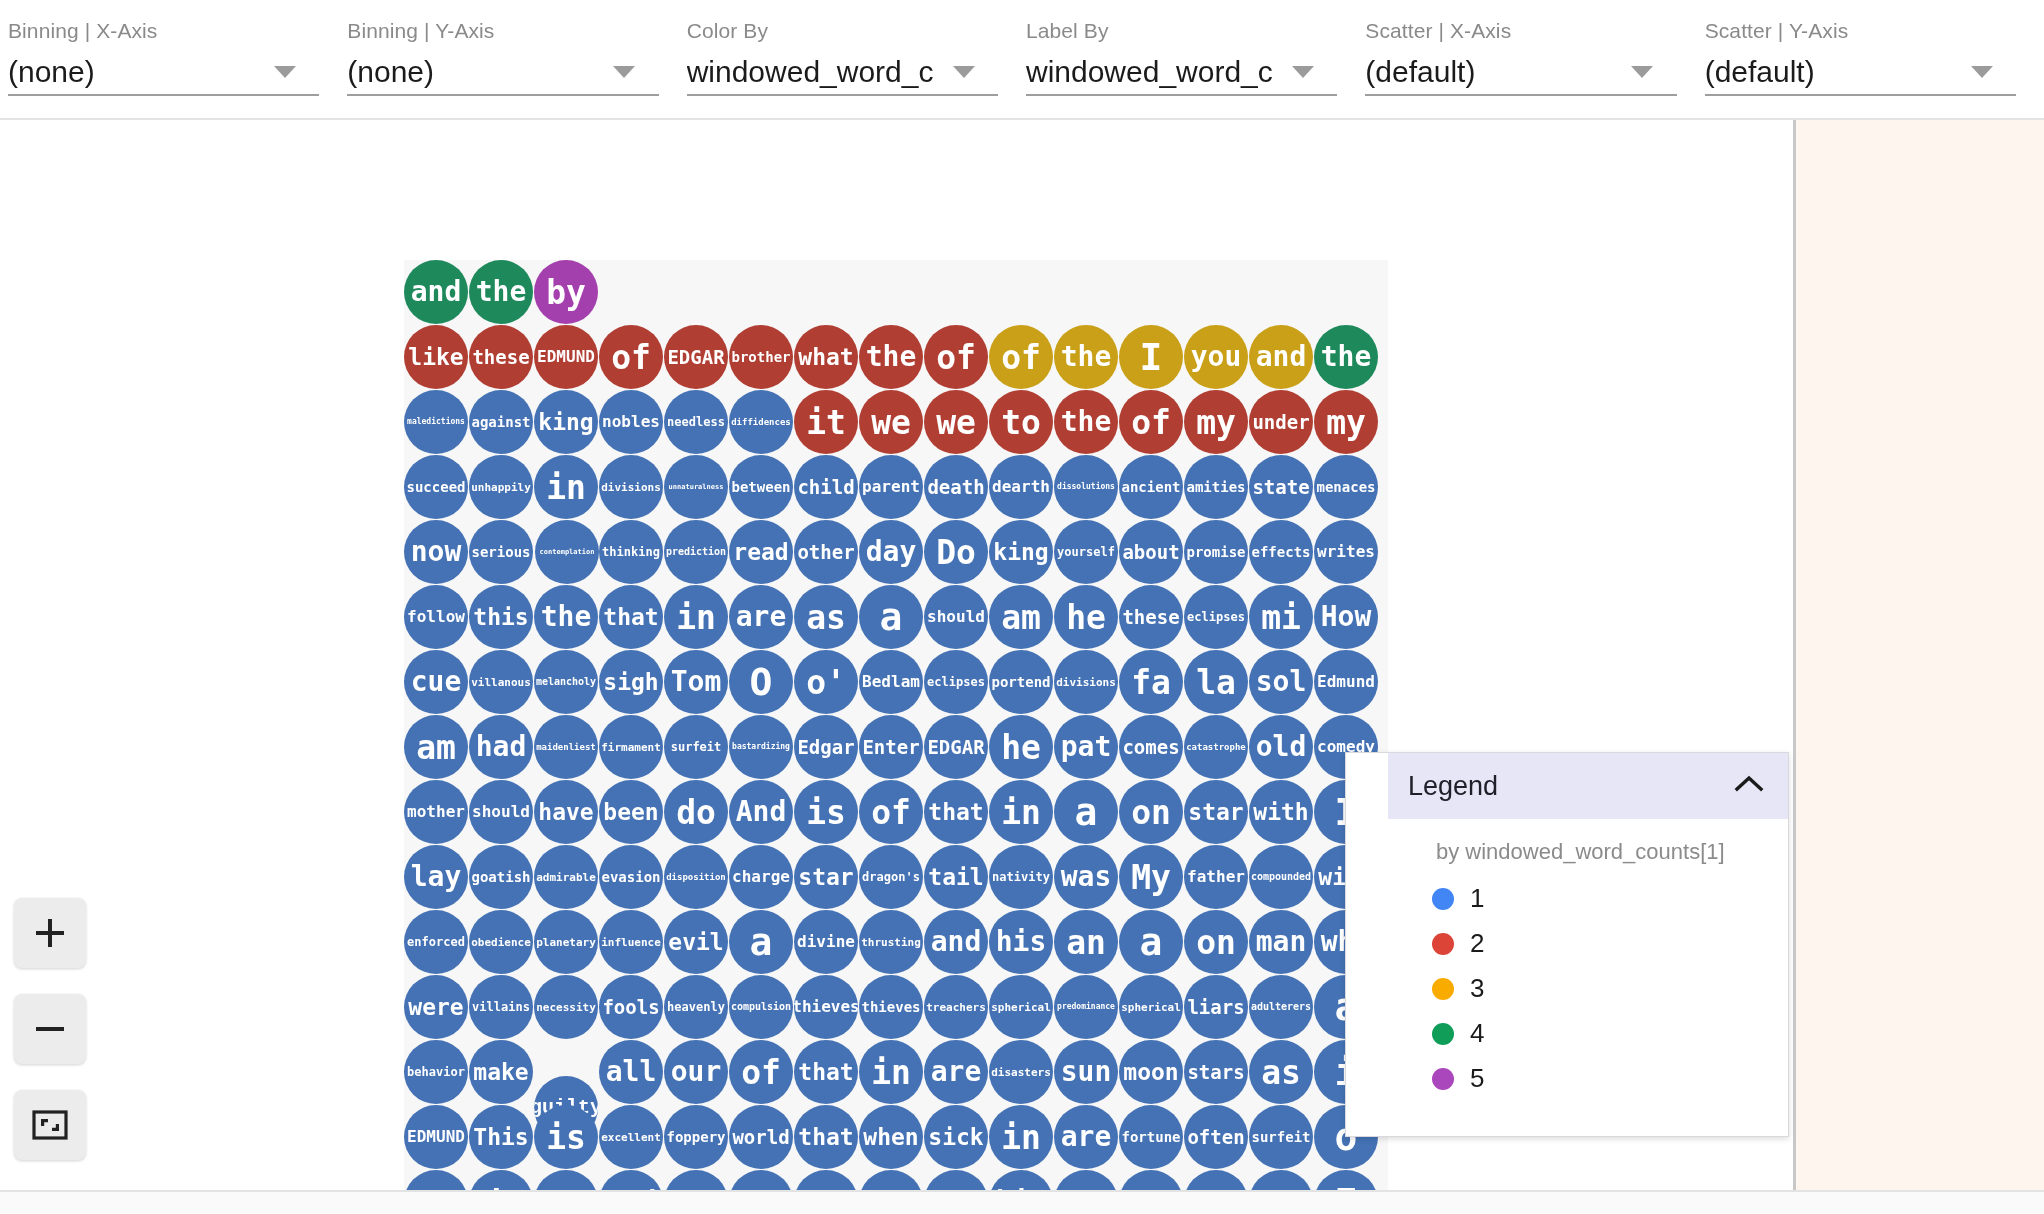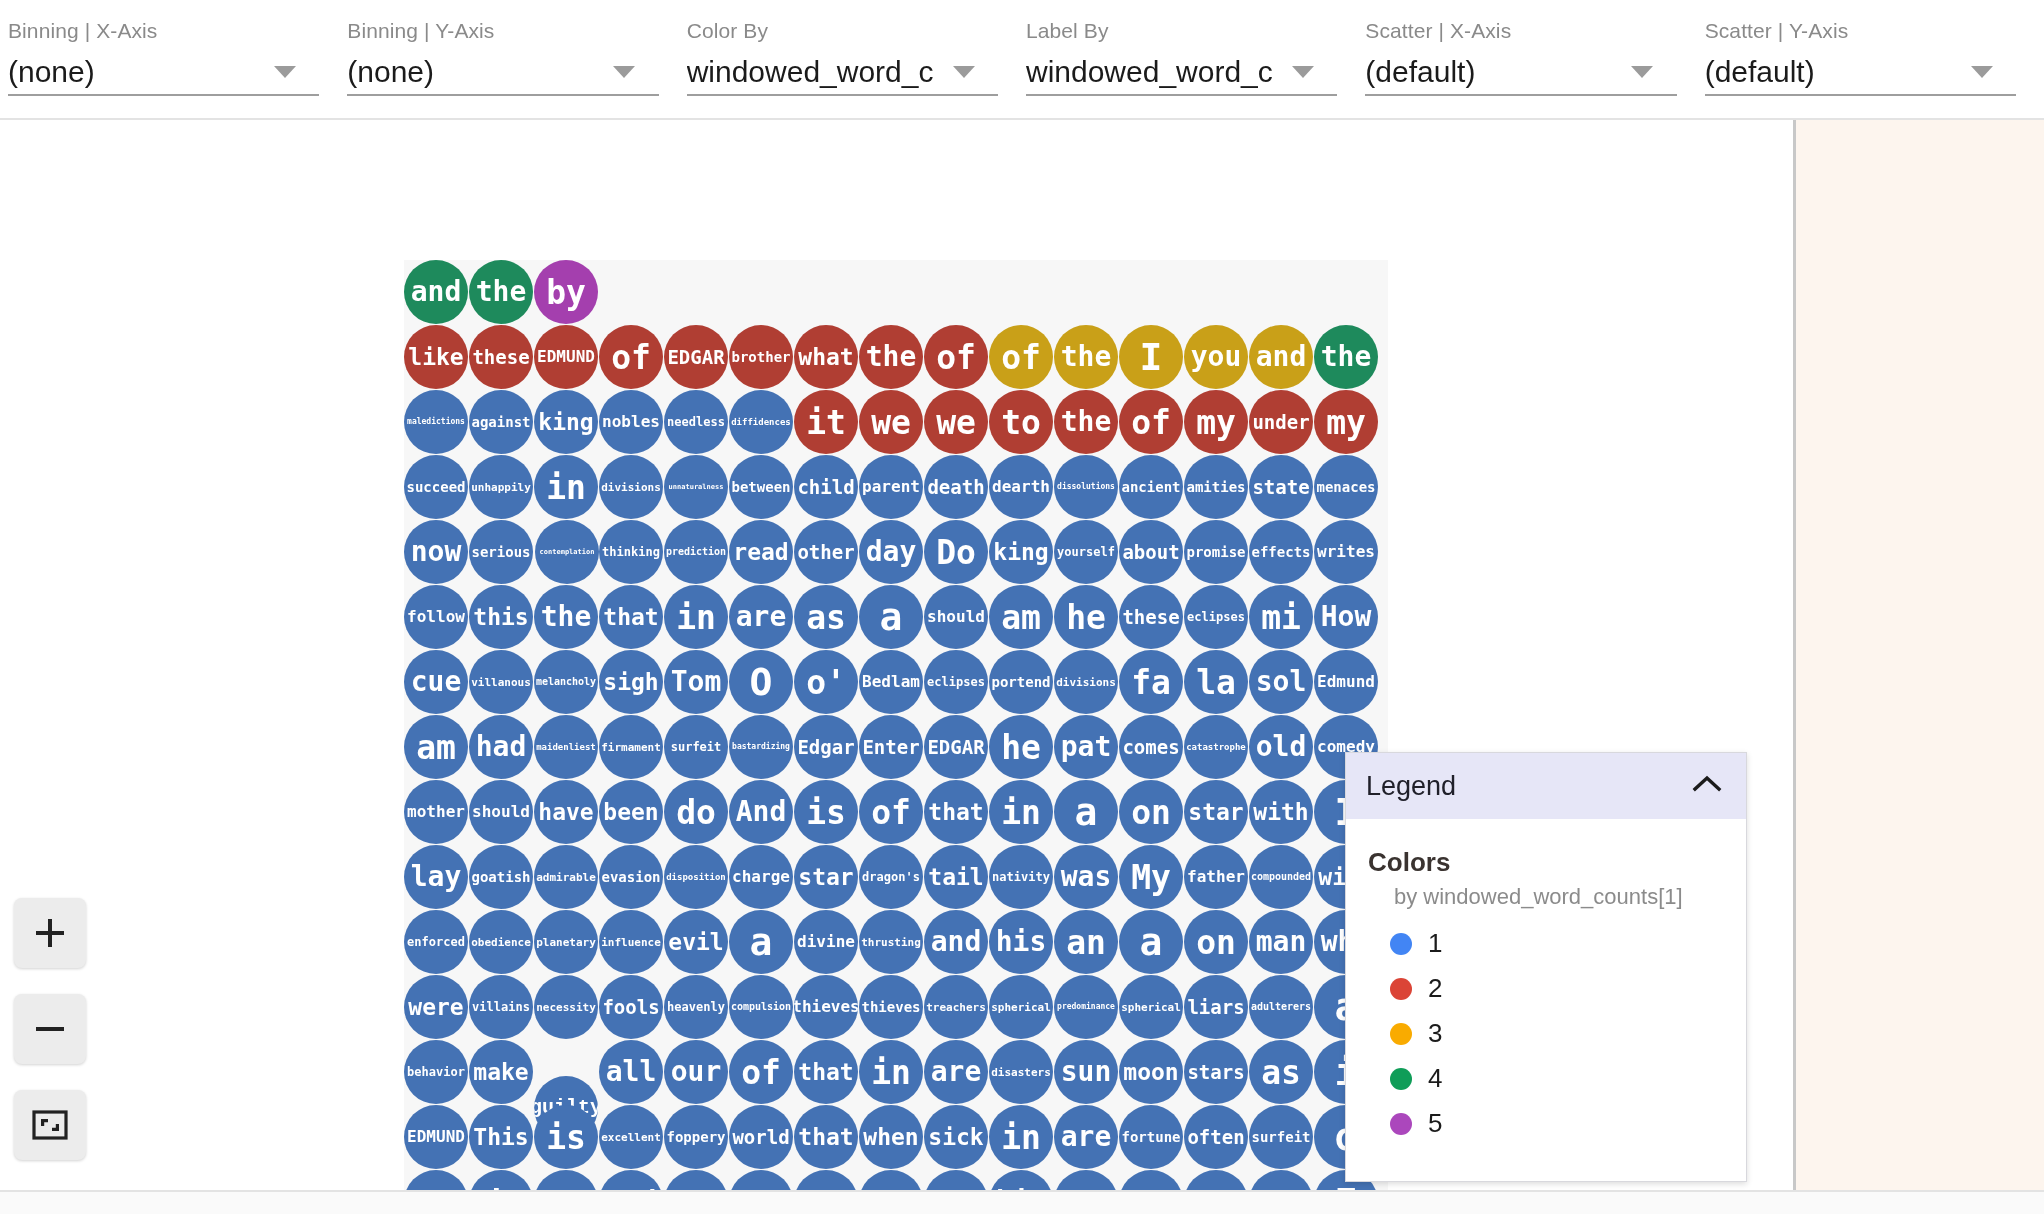--- a/index.html
+++ b/index.html
@@ -125,20 +125,21 @@
   }
   .zoom-btn svg{display:block;}
 
   
   .legend{
     position:absolute;left:1345px;top:752px;
     width:400px;
     background:#ffffff;
     border:1px solid #d8d8dd;
     box-shadow:0 2px 6px rgba(0,0,0,.14);
+    padding-left:42px;
   }
   .legend-header{
     height:66px;background:#e6e6f7;
     display:flex;align-items:center;
     padding:0 24px 0 20px;
     box-sizing:border-box;
     cursor:pointer;
   }
   .legend-title{font-size:27px;color:#20202a;flex:1 1 auto;}
   .legend-body{padding:20px 22px 28px 22px;}
@@ -459,21 +460,20 @@
   <div class="legend">
     <div class="legend-header">
       <span class="legend-title">Legend</span>
       <span>
         <svg width="30" height="20" viewBox="0 0 30 20">
           <path d="M3 15 L15 4 L27 15" fill="none" stroke="#1b1b1b" stroke-width="3.4" stroke-linecap="square"></path>
         </svg>
       </span>
     </div>
     <div class="legend-body">
-      <div class="legend-section-title">Colors</div>
       <div class="legend-subtitle">by windowed_word_counts[1]</div>
       <div id="legend-entries">
           <div class="legend-row">
             <span class="legend-swatch" style="background: rgb(66, 133, 244);"></span>
             <span class="legend-label">1</span>
           </div>
           <div class="legend-row">
             <span class="legend-swatch" style="background: rgb(219, 68, 54);"></span>
             <span class="legend-label">2</span>
           </div>

